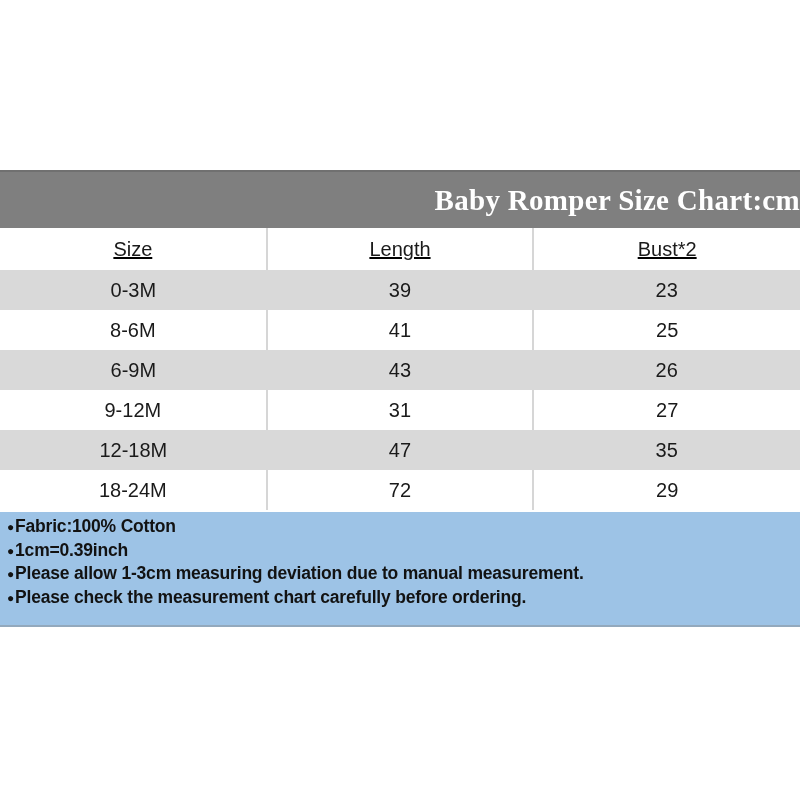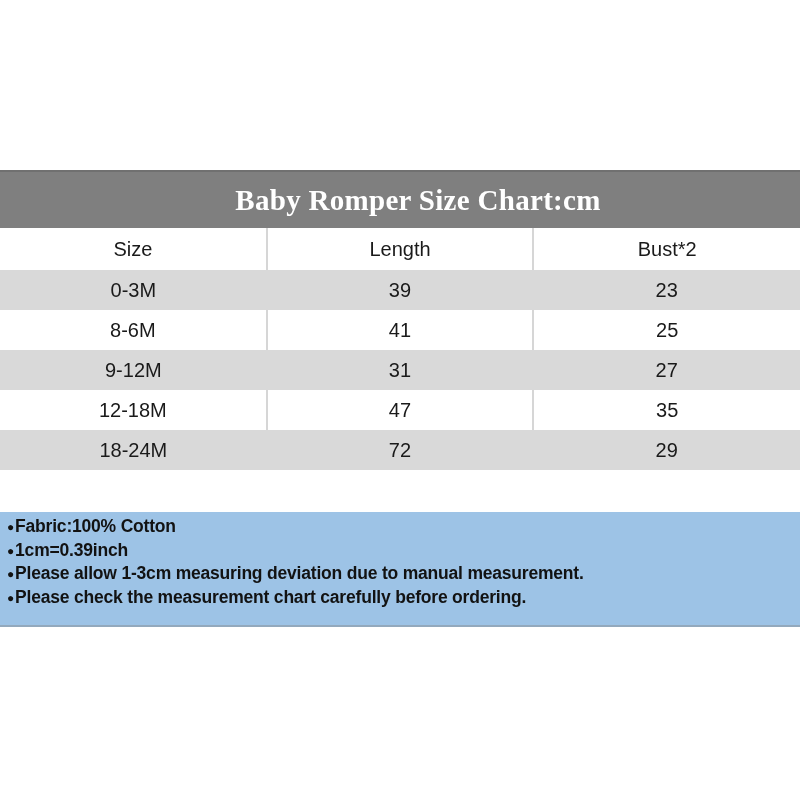--- a/index.html
+++ b/index.html
@@ -3,35 +3,35 @@
 <meta charset="utf-8">
 <style>
   html,body { margin:0; padding:0; background:#ffffff; }
   .page {
     position:relative; width:800px; height:800px; background:#ffffff;
     font-family:"Liberation Sans", sans-serif; overflow:hidden;
   }
   .title-bar {
     position:absolute; left:0; top:170px; width:800px; height:58px;
     background:#7f7f7f; border-top:2px solid #707070; box-sizing:border-box;
-    display:flex; align-items:center; justify-content:center;padding-left:36px;
+    display:flex; align-items:center; justify-content:flex-end;padding-left:36px;
   }
   .title-bar .title-text {
     font-family:"Liberation Serif", serif; font-weight:bold;
     font-size:29px; color:#ffffff; letter-spacing:0.3px;
   }
   table.size-table {
     position:absolute; left:0; top:228px; width:800px;
     border-collapse:collapse; table-layout:fixed;
   }
   .size-table th, .size-table td {
     padding:0; text-align:center; vertical-align:middle;
     font-size:20px; font-weight:normal; color:#1a1a1a;
   }
-  .size-table thead tr { height:42px; background:#ffffff; }
+  .size-table thead tr { height:42px; background:#ffffff;text-decoration:underline; }
   .size-table tbody tr { height:40px;margin-top:47px; }
   .size-table tbody tr:nth-child(odd) { background:#d9d9d9; }
   .size-table tbody tr:nth-child(even) { background:#ffffff; }
   
   .size-table thead th:not(:last-child),
   .size-table tbody tr:nth-child(even) td:not(:last-child) {
     border-right:2px solid #d6d6d6;
   }
   .notes-box {
     position:absolute; left:0; top:512px; width:800px; height:115px;
@@ -66,20 +66,25 @@
         <td>0-3M</td>
         <td>39</td>
         <td>23</td>
       </tr>
       <tr>
         <td>8-6M</td>
         <td>41</td>
         <td>25</td>
       </tr>
       <tr>
+        <td>6-9M</td>
+        <td>43</td>
+        <td>26</td>
+      </tr>
+      <tr>
         <td>9-12M</td>
         <td>31</td>
         <td>27</td>
       </tr>
       <tr>
         <td>12-18M</td>
         <td>47</td>
         <td>35</td>
       </tr>
       <tr>

